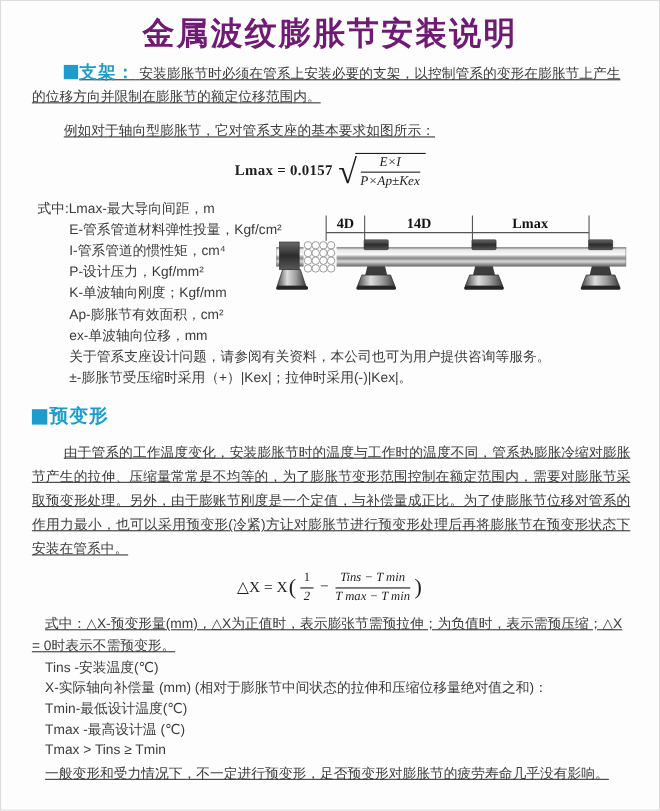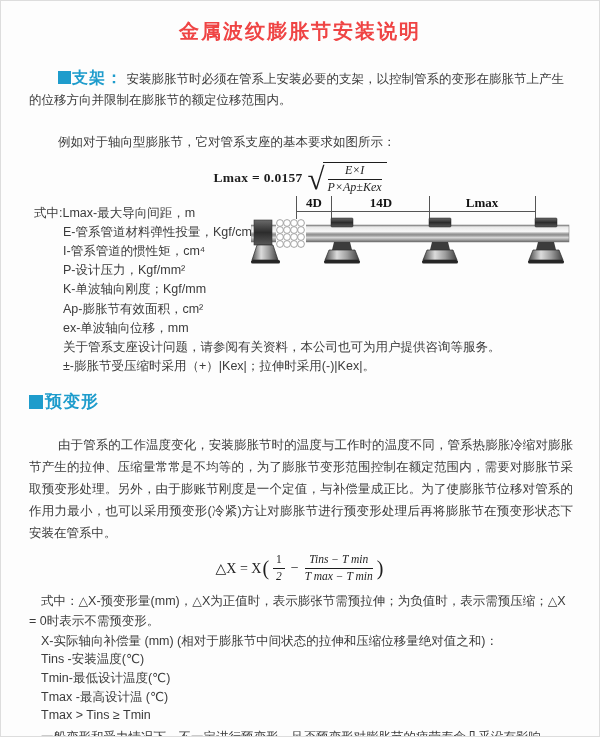--- a/index.html
+++ b/index.html
@@ -3,24 +3,24 @@
 <meta charset="utf-8">
 <style>
   html,body{margin:0;padding:0;background:#f4f4f4;}
   .page{
     position:relative;width:600px;height:737px;margin:0 auto;
     background:#fdfdfd;border:1px solid #ddd;box-sizing:border-box;
     font-family:"Liberation Sans","DejaVu Sans",sans-serif;
     color:#3b3b3b;overflow:hidden;
   }
   .title{
-    margin:15px 0 0;text-align:center;font-size:20px;font-weight:bold;
-    color:#ef4444;letter-spacing:2px;line-height:30px;
-  }
-  .para{margin:21px 26px 0 28px;font-size:12.5px;line-height:21px;}
+    margin:15px 0 0;text-align:center;font-size:29px;font-weight:bold;
+    color:#701a75;letter-spacing:2px;line-height:30px;
+  }
+  .para{margin:10px 26px 0 28px;font-size:12.5px;line-height:21px;text-decoration:underline;}
   .indent2{text-indent:29px;}
   .indent1{text-indent:12px;}
   .justify{text-align:justify;}
   .sq{
     display:inline-block;width:13px;height:13px;background:var(--accent);
     vertical-align:-1px;margin-right:1px;
   }
   .inline-head{color:var(--accent);font-size:16px;font-weight:bold;letter-spacing:1px;}
   .sec-head{
     margin:14px 0 0 28px;font-size:17px;font-weight:bold;color:var(--accent);
@@ -197,22 +197,22 @@
       <span class="frac">
         <span class="num f-it">Tins − T min</span>
         <span class="den f-it">T max − T min</span>
       </span>
       <span class="paren">)</span>
   </div>
 
   <p class="para indent1" style="margin-top:8px;line-height:20px">式中：△X-预变形量(mm)，△X为正值时，表示膨张节需预拉伸；为负值时，表示需预压缩；△X = 0时表示不需预变形。</p>
 
   <div class="axial-list">
+    <div>Tins -安装温度(℃)</div>
     <div>X-实际轴向补偿量 (mm) (相对于膨胀节中间状态的拉伸和压缩位移量绝对值之和)：</div>
-    <div>Tins -安装温度(℃)</div>
     <div>Tmin-最低设计温度(℃)</div>
     <div>Tmax -最高设计温 (℃)</div>
     <div>Tmax &gt; Tins ≥ Tmin</div>
   </div>
 
   <p class="para indent1" style="margin-top:2px">一般变形和受力情况下，不一定进行预变形，足否预变形对膨胀节的疲劳寿命几乎没有影响。</p>
 
 </div>
 
 </body></html>

